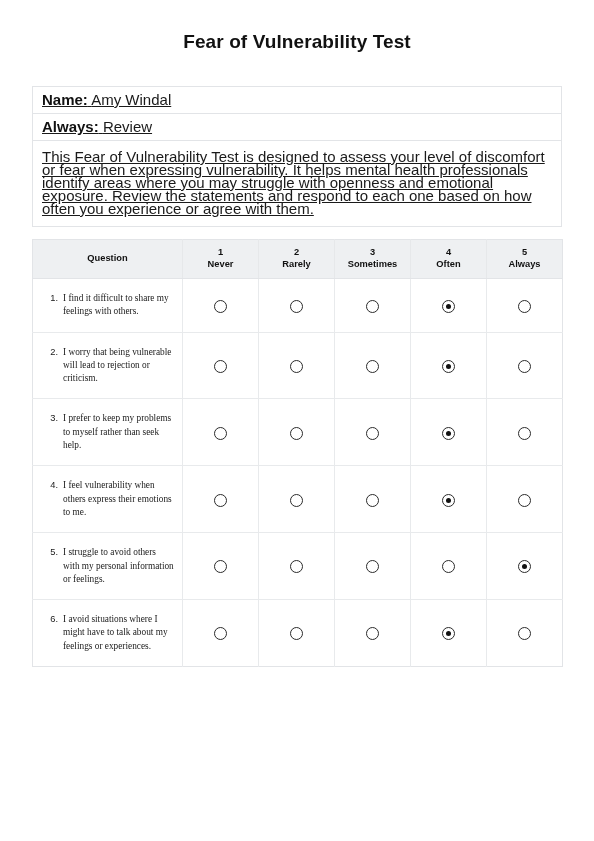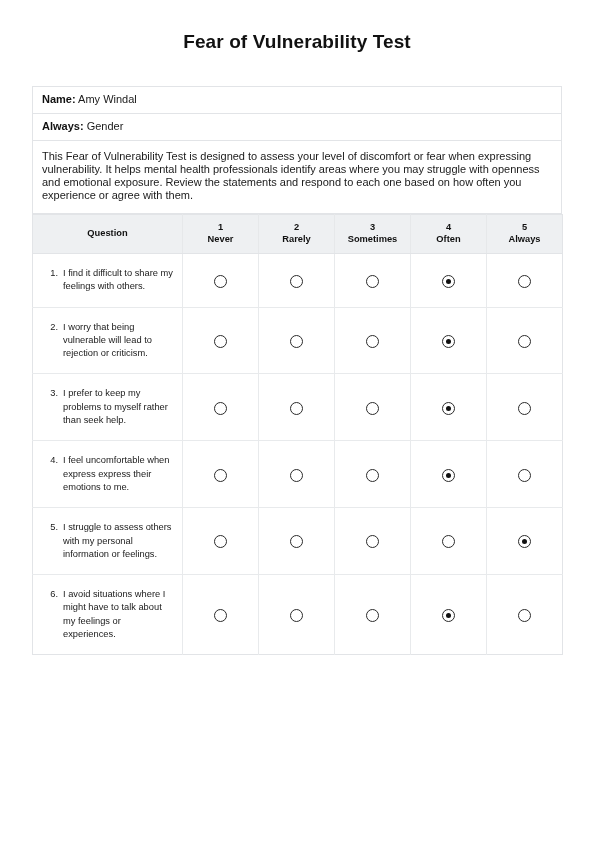--- a/index.html
+++ b/index.html
@@ -38,42 +38,43 @@
   }
   .info-table {
     width: 100%;
     border-collapse: collapse;
     border: 1px solid #e2e4e7;
     table-layout: fixed;
   }
   .info-row td {
     border-bottom: 1px solid #e2e4e7;
     padding: 6px 9px 7px 9px;
-    font-size: 11px;
+    font-size: 15px;
     line-height: 13px;
     color: #1a1a1a;
     vertical-align: middle;
     height: 13px;
+    text-decoration: underline;
   }
   .info-label {
     font-weight: bold;
     color: #111111;
   }
   .desc-cell {
     border-bottom: none !important;
     padding: 9px 9px 11px 9px !important;
     font-size: 9.3px;
     line-height: 13.2px;
     color: #1e1e1e;
   }
   .q-table {
     width: 100%;
     border-collapse: collapse;
     table-layout: fixed;
-    margin-top: 0;
+    margin-top: 12px;
     border-left: 1px solid #e2e4e7;
     border-right: 1px solid #e2e4e7;
     border-bottom: 1px solid #e2e4e7;
   }
   .q-table thead th {
     background: #eef0f2;
     border-top: 1px solid #e2e4e7;
     border-bottom: 1px solid #e2e4e7;
     border-right: 1px solid #e6e8ea;
     font-size: 9.3px;
@@ -116,20 +117,21 @@
     gap: 5px;
     align-items: flex-start;
   }
   .q-num {
     flex: 0 0 auto;
     width: 11px;
     text-align: right;
   }
   .q-body {
     flex: 1 1 auto;
+    font-family: Liberation Serif, serif;
   }
   .opt-cell {
     text-align: center;
   }
   .radio {
     display: inline-block;
     width: 13px;
     height: 13px;
     border-radius: 50%;
     border: 1.2px solid #2b2b2b;
@@ -159,21 +161,21 @@
   <h1 class="page-title">Fear of Vulnerability Test</h1>
 
   <div class="content">
 
     <table class="info-table">
       <tbody>
         <tr class="info-row">
           <td><span class="info-label">Name:</span> <span>Amy Windal</span></td>
         </tr>
         <tr class="info-row">
-          <td><span class="info-label">Always:</span> <span>Gender</span></td>
+          <td><span class="info-label">Always:</span> <span>Review</span></td>
         </tr>
         <tr class="info-row">
           <td class="desc-cell">This Fear of Vulnerability Test is designed to assess your level of discomfort or fear when expressing vulnerability. It helps mental health professionals identify areas where you may struggle with openness and emotional exposure. Review the statements and respond to each one based on how often you experience or agree with them.</td>
         </tr>
       </tbody>
     </table>
 
     <table class="q-table">
       <colgroup>
         <col class="col-question">
@@ -245,34 +247,34 @@
             <td class="opt-cell"><span class="radio"></span></td>
             <td class="opt-cell"><span class="radio"></span></td>
             <td class="opt-cell"><span class="radio"></span></td>
             <td class="opt-cell"><span class="radio selected"></span></td>
             <td class="opt-cell"><span class="radio"></span></td>
           </tr>
           <tr>
             <td>
               <div class="q-text">
                 <span class="q-num">4.</span>
-                <span class="q-body">I feel uncomfortable when express express their emotions to me.</span>
+                <span class="q-body">I feel vulnerability when others express their emotions to me.</span>
               </div>
             </td>
             <td class="opt-cell"><span class="radio"></span></td>
             <td class="opt-cell"><span class="radio"></span></td>
             <td class="opt-cell"><span class="radio"></span></td>
             <td class="opt-cell"><span class="radio selected"></span></td>
             <td class="opt-cell"><span class="radio"></span></td>
           </tr>
           <tr>
             <td>
               <div class="q-text">
                 <span class="q-num">5.</span>
-                <span class="q-body">I struggle to assess others with my personal information or feelings.</span>
+                <span class="q-body">I struggle to avoid others with my personal information or feelings.</span>
               </div>
             </td>
             <td class="opt-cell"><span class="radio"></span></td>
             <td class="opt-cell"><span class="radio"></span></td>
             <td class="opt-cell"><span class="radio"></span></td>
             <td class="opt-cell"><span class="radio"></span></td>
             <td class="opt-cell"><span class="radio selected"></span></td>
           </tr>
           <tr>
             <td>

